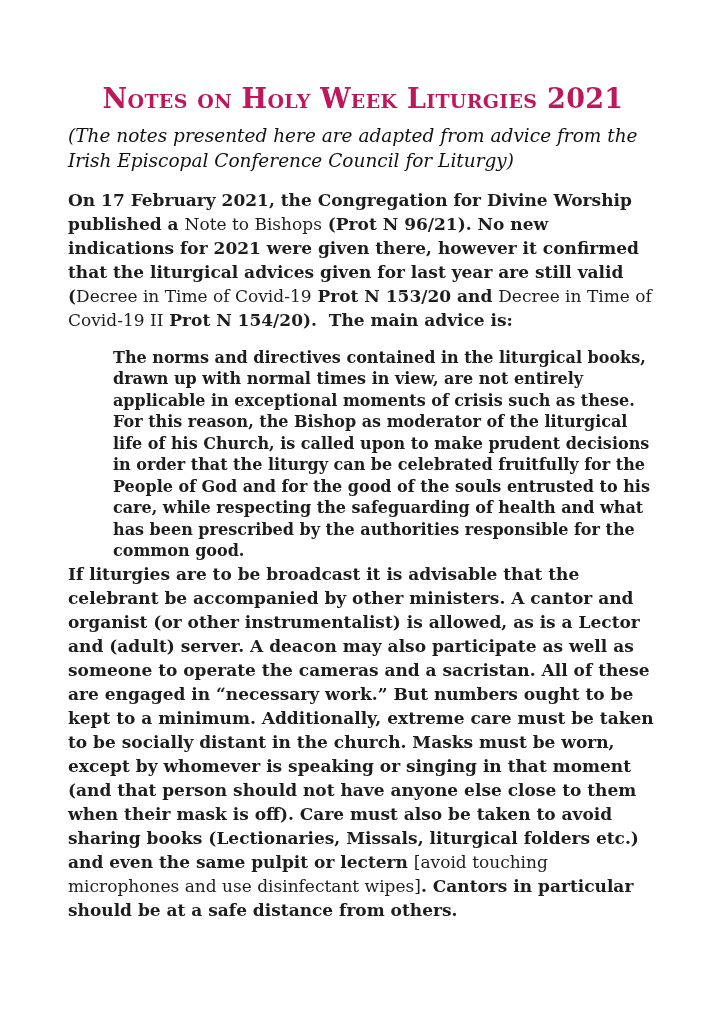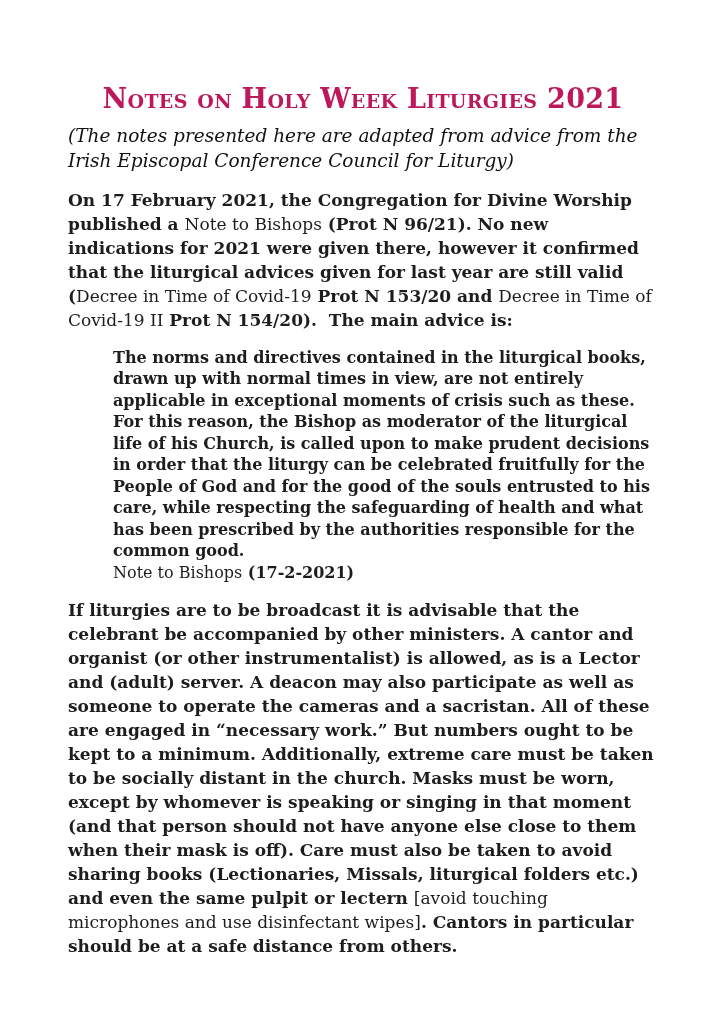--- a/index.html
+++ b/index.html
@@ -60,16 +60,15 @@
 </style>
 </head>
 <body>
 
 <div class="page">
   <h1 class="title">Notes on Holy Week Liturgies 2021</h1>
   <p class="subtitle">(The notes presented here are adapted from advice from the Irish Episcopal Conference Council for Liturgy)</p>
   <div id="content">
       <p class="body"><span class="run-regular">On 17 February 2021, the Congregation for Divine Worship published a </span><span class="run-italic">Note to Bishops</span><span class="run-regular"> (Prot N 96/21). No new indications for 2021 were given there, however it confirmed that the liturgical advices given for last year are still valid (</span><span class="run-italic">Decree in Time of Covid-19</span><span class="run-regular"> Prot N 153/20 and </span><span class="run-italic">Decree in Time of Covid-19 II</span><span class="run-regular"> Prot N 154/20).&nbsp; The main advice is:</span></p>
       <p class="quote"><span class="run-regular">The norms and directives contained in the liturgical books, drawn up with normal times in view, are not entirely applicable in exceptional moments of crisis such as these. For this reason, the Bishop as moderator of the liturgical life of his Church, is called upon to make prudent decisions in order that the liturgy can be celebrated fruitfully for the People of God and for the good of the souls entrusted to his care, while respecting the safeguarding of health and what has been prescribed by the authorities responsible for the common good.</span></p>
-      <p class="quote-attr"><span class="run-italic">Note to Bishops</span><span class="run-regular"> (17-2-2021)</span></p>
       <p class="body"><span class="run-regular">If liturgies are to be broadcast it is advisable that the celebrant be accompanied by other ministers. A cantor and organist (or other instrumentalist) is allowed, as is a Lector and (adult) server. A deacon may also participate as well as someone to operate the cameras and a sacristan. All of these are engaged in “necessary work</span><span class="run-bold">.</span><span class="run-regular">” But numbers ought to be kept to a minimum. Additionally, extreme care must be taken to be socially distant in the church. Masks must be worn, except by whomever is speaking or singing in that moment (and that person should not have anyone else close to them when their mask is off). Care must also be taken to avoid sharing books (Lectionaries, Missals, liturgical folders etc.) and even the same pulpit or lectern </span><span class="run-italic">[avoid touching microphones and use disinfectant wipes]</span><span class="run-regular">. Cantors in particular should be at a safe distance from others.</span></p>
     </div>
 </div>
 
 </body></html>

